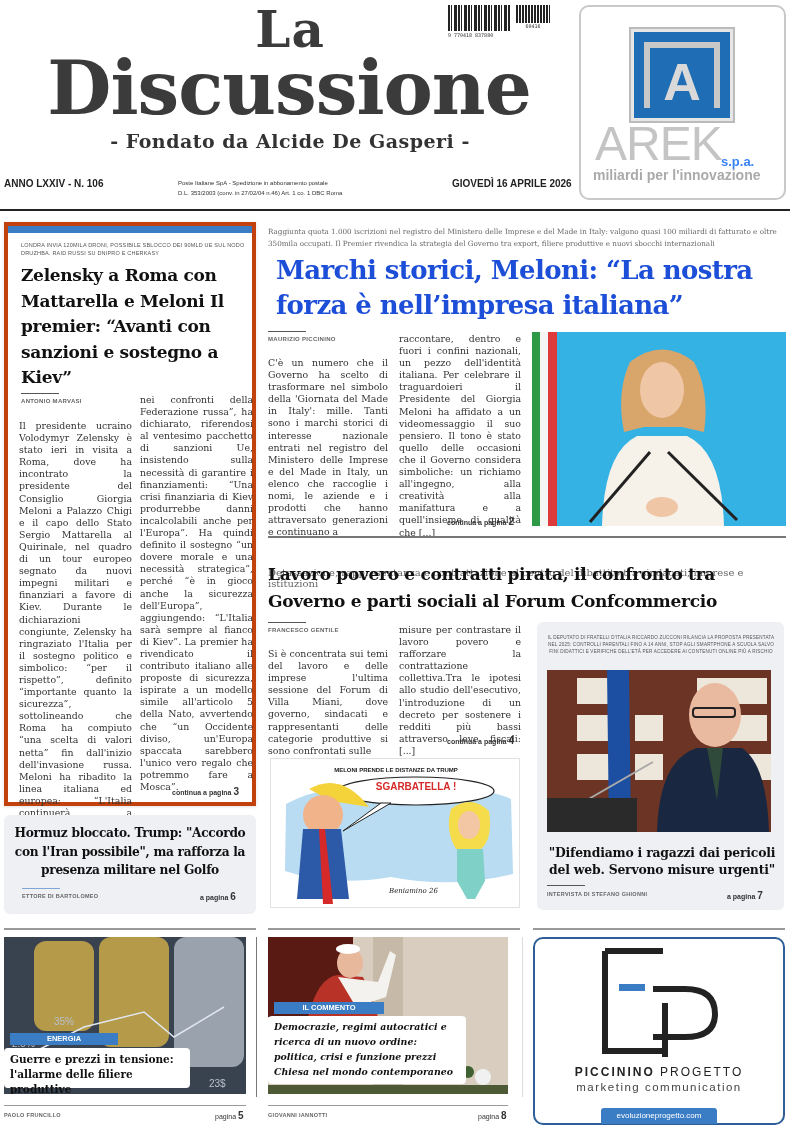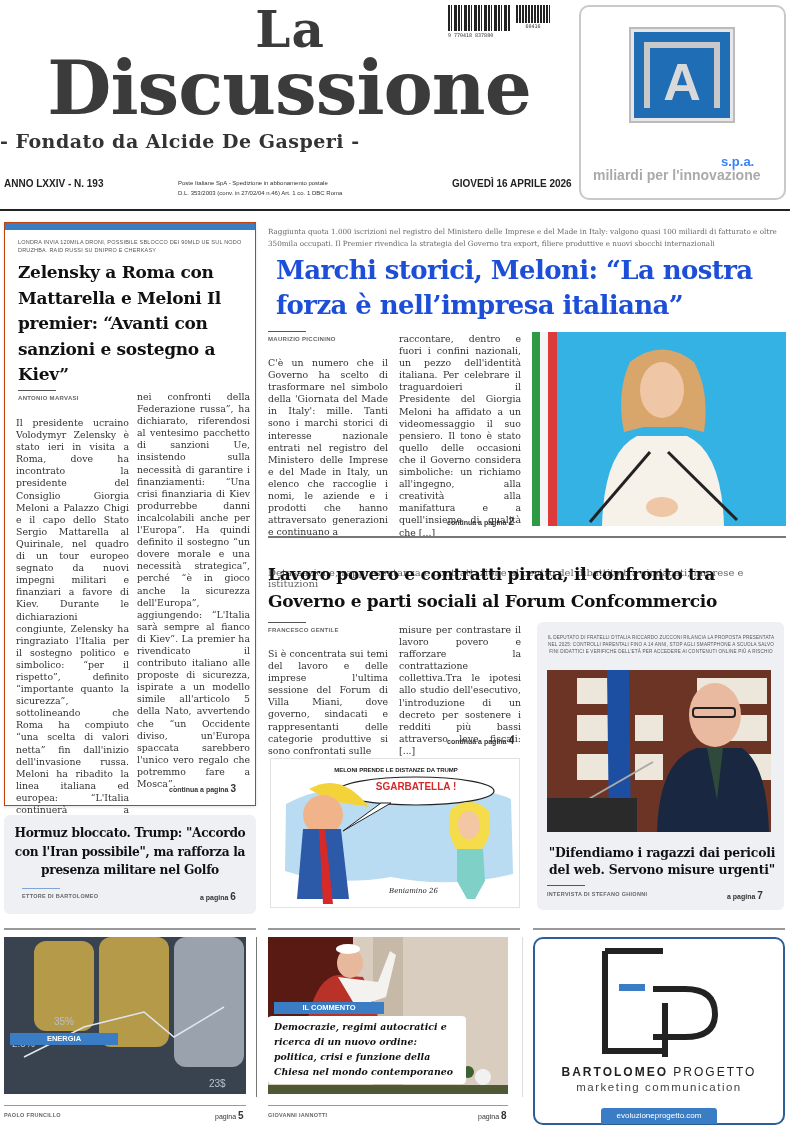--- a/index.html
+++ b/index.html
@@ -3,42 +3,42 @@
 <meta charset="utf-8">
 <style>
   * { box-sizing: border-box; margin: 0; padding: 0; }
   html, body { width: 790px; height: 1132px; background: #ffffff; overflow: hidden; }
   body { position: relative; font-family: "DejaVu Serif", serif; color: #1a1a1a; }
   .abs { position: absolute; }
 
   
   .mast-la { left: 0; width: 580px; top: 2px; text-align: center; font-family: "DejaVu Serif", serif; font-weight: bold; font-size: 50px; color: #3b3b3b; letter-spacing: 1px; line-height: 56px; }
   .mast-title { left: 4px; width: 570px; top: 46px; text-align: center; font-family: "DejaVu Serif", serif; font-weight: bold; font-size: 74px; color: #3b3b3b; letter-spacing: -1px; line-height: 84px; }
-  .mast-sub { left: 0; width: 580px; top: 130px; font-family: "DejaVu Serif", serif; font-weight: bold; font-size: 19px; color: #333; letter-spacing: 0.5px; }
+  .mast-sub { left: 0; width: 580px; top: 130px; text-align: center; font-family: "DejaVu Serif", serif; font-weight: bold; font-size: 19px; color: #333; letter-spacing: 0.5px; }
   .barcode { left: 448px; top: 5px; width: 62px; height: 36px; }
   .barcode .bars { height: 26px; background: repeating-linear-gradient(90deg, #222 0 2px, #fff 2px 3px, #222 3px 4px, #fff 4px 6px, #222 6px 9px, #fff 9px 10px); }
   .barcode .num { font-family: "DejaVu Sans Mono", monospace; font-size: 5px; color: #333; margin-top: 1px; }
   .barcode2 { left: 516px; top: 5px; width: 34px; height: 26px; }
   .barcode2 .bars { height: 18px; background: repeating-linear-gradient(90deg, #222 0 2px, #fff 2px 3px, #222 3px 5px, #fff 5px 6px); }
   .barcode2 .num { font-family: "DejaVu Sans Mono", monospace; font-size: 5px; text-align: center; color: #333; }
 
   .arek { left: 579px; top: 5px; width: 207px; height: 195px; border: 2px solid #c9c9c9; border-radius: 10px; background: #fff; }
   .arek-logo { position: absolute; left: 50px; top: 22px; width: 102px; height: 92px; background: #1f6db5; border: 3px solid #e6e6e6; outline: 2px solid #bbb; }
   .arek-logo .inner { position: absolute; left: 10px; top: 10px; right: 10px; bottom: 10px; border: 6px solid #c8c8c8; border-bottom: none; }
   .arek-logo .letter { position: absolute; left: 0; right: 0; top: 20px; text-align: center; font-family: "Liberation Sans", sans-serif; font-size: 52px; color: #d9d9d9; font-weight: bold; }
   .arek-name { position: absolute; left: 14px; top: 112px; font-family: "Liberation Sans", sans-serif; font-size: 48px; color: #c4c4c4; letter-spacing: -1px; line-height: 50px; }
   .arek-spa { position: absolute; left: 140px; top: 147px; font-family: "Liberation Sans", sans-serif; font-size: 13px; color: #3b82f6; font-weight: bold; }
   .arek-tag { position: absolute; left: 12px; top: 160px; font-family: "Liberation Sans", sans-serif; font-size: 14px; color: #aaaaaa; font-weight: bold; }
   .anno { left: 4px; top: 178px; font-family: "Liberation Sans", sans-serif; font-weight: bold; font-size: 10px; color: #222; }
   .poste { left: 178px; top: 178px; width: 200px; font-family: "Liberation Sans", sans-serif; font-size: 6px; line-height: 10px; color: #333; }
   .date { left: 452px; top: 178px; font-family: "Liberation Sans", sans-serif; font-weight: bold; font-size: 10px; color: #222; }
   .rule-top { left: 0; top: 209px; width: 790px; height: 2px; background: #222; }
 
   
-  .lcard { left: 4px; top: 222px; width: 252px; height: 584px; border: 1px solid #c2410c; background: #fff; box-shadow: 0 1px 3px rgba(0,0,0,0.12); }
+  .lcard { left: 4px; top: 222px; width: 252px; height: 584px; border: 4px solid #c2410c; background: #fff; box-shadow: 0 1px 3px rgba(0,0,0,0.12); }
   .lcard .bluebar { height: 7px; background: #3b7dc4; }
   .kicker-small { font-family: "Liberation Sans", sans-serif; font-size: 5.5px; line-height: 8px; color: #555; text-transform: uppercase; letter-spacing: 0.2px; }
   .lcard .kicker-small { position: absolute; left: 13px; top: 15px; width: 232px; }
   .lcard h1 { position: absolute; left: 13px; top: 37px; width: 236px; font-family: "DejaVu Serif", serif; font-weight: bold; font-size: 17px; line-height: 25.5px; color: #111; letter-spacing: -0.3px; }
   .sigline { width: 38px; height: 1px; background: #555; }
   .byline { font-family: "Liberation Sans", sans-serif; font-weight: bold; font-size: 6px; color: #666; text-transform: uppercase; letter-spacing: 0.3px; }
   .body-col { font-family: "DejaVu Serif", serif; font-size: 9.4px; line-height: 12.1px; color: #333; text-align: justify; hyphens: auto; }
   .cont { font-family: "Liberation Sans", sans-serif; font-size: 7px; font-weight: bold; color: #333; }
   .cont b { font-size: 10px; }
 
@@ -89,25 +89,26 @@
 <div class="abs barcode2">
   <div class="bars"></div>
   <div class="num">60416</div>
 </div>
 
 <div class="abs arek">
   <div class="arek-logo">
     <div class="inner"></div>
     <div class="letter">A</div>
   </div>
+  <div class="arek-name">AREK</div>
   <div class="arek-spa">s.p.a.</div>
   <div class="arek-tag">miliardi per l'innovazione</div>
 </div>
 
-<div class="abs anno">ANNO LXXIV - N. 193</div>
+<div class="abs anno">ANNO LXXIV - N. 106</div>
 <div class="abs poste">
   <div>Poste Italiane SpA - Spedizione in abbonamento postale</div>
   <div>D.L. 353/2003 (conv. in 27/02/04 n.46) Art. 1 co. 1 DBC Roma</div>
 </div>
 <div class="abs date">GIOVEDÌ 16 APRILE 2026</div>
 <div class="abs rule-top"></div>
 
 <div class="abs lcard">
   <div class="bluebar"></div>
   <div class="kicker-small">Londra invia 120mila droni, possibile sblocco dei 90mld Ue sul nodo Druzhba. Raid russi su Dnipro e Cherkasy</div>
@@ -231,20 +232,21 @@
         <rect x="30" y="4" width="60" height="90" rx="12"></rect>
         <rect x="95" y="0" width="70" height="110" rx="12"></rect>
       </g>
     <rect x="170" y="0" width="70" height="130" rx="12" fill="#9aa2ae"></rect>
     <polyline points="20,120 80,90 140,75 170,100 220,70" fill="none" stroke="#dfe6ee" stroke-width="1.5"></polyline>
     <text x="50" y="88" font-size="10" fill="#b8c0ca" font-family="Liberation Sans, sans-serif">35%</text>
     <text x="8" y="110" font-size="10" fill="#b8c0ca" font-family="Liberation Sans, sans-serif">2.5%</text>
     <text x="205" y="150" font-size="10" fill="#b8c0ca" font-family="Liberation Sans, sans-serif">23$</text>
   </svg>
   <div class="tag" style="left:6px; top:96px; width:108px; height:12px; line-height:12px;">ENERGIA</div>
+  <div class="bbox" style="left:0; top:111px; width:186px; height:40px; padding:4px 6px; font-size:10.5px; line-height:15px;">Guerre e prezzi in tensione: l'allarme delle filiere produttive</div>
 </div>
 <div class="abs" style="left:4px; top:1105px; width:242px; height:1px; background:#999;"></div>
 <div class="abs byline" style="left:4px; top:1112px; font-size:5.5px;">PAOLO FRUNCILLO</div>
 <div class="abs cont" style="left:215px; top:1110px; font-weight:normal;">
   <span>pagina</span>
   <b>5</b>
 </div>
 <div class="abs" style="left:256px; top:937px; width:1px; height:160px; background:#777;"></div>
 
 <div class="abs bphoto" style="left:268px; top:937px; width:240px; height:157px; background:#d9cfc2;">
@@ -254,36 +256,36 @@
     <rect x="105" y="0" width="30" height="157" fill="#c7b9a8"></rect>
     <path d="M40 80 Q50 40 70 38 L95 40 Q105 60 110 80 Z" fill="#b83228"></path>
     <path d="M70 40 L110 45 L122 14 L128 18 L118 60 L88 70 Z" fill="#f4f2ee"></path>
     <ellipse cx="82" cy="26" rx="13" ry="15" fill="#e7b89c"></ellipse>
     <ellipse cx="80" cy="12" rx="12" ry="5" fill="#fff"></ellipse>
     <rect x="0" y="148" width="240" height="9" fill="#4e5a35"></rect>
     <circle cx="215" cy="140" r="8" fill="#f1f1f1"></circle>
     <circle cx="200" cy="135" r="6" fill="#3f6030"></circle>
   </svg>
   <div class="tag" style="left:6px; top:65px; width:110px; height:12px; line-height:12px;">IL COMMENTO</div>
-  <div class="bbox" style="left:0; top:79px; width:198px; height:68px; padding:3px 6px; font-size:9.4px; line-height:15px; font-style:italic;">Democrazie, regimi autocratici e ricerca di un nuovo ordine: politica, crisi e funzione della Chiesa nel mondo contemporaneo</div>
+  <div class="bbox" style="left:0; top:79px; width:198px; height:68px; padding:3px 6px; font-size:9.4px; line-height:15px; font-style:italic;">Democrazie, regimi autocratici e ricerca di un nuovo ordine: politica, crisi e funzione prezzi Chiesa nel mondo contemporaneo</div>
 </div>
 <div class="abs" style="left:268px; top:1105px; width:240px; height:1px; background:#999;"></div>
 <div class="abs byline" style="left:268px; top:1112px; font-size:5.5px;">GIOVANNI IANNOTTI</div>
 <div class="abs cont" style="left:478px; top:1110px; font-weight:normal;">
   <span>pagina</span>
   <b>8</b>
 </div>
 <div class="abs" style="left:522px; top:937px; width:1px; height:160px; background:#ddd;"></div>
 
 <div class="abs epcard">
   <svg width="252" height="120" style="position:absolute;left:0;top:0;">
     <path d="M70 12 L128 12 M70 12 L70 112 L128 112" fill="none" stroke="#222" stroke-width="6"></path>
     <rect x="84" y="45" width="26" height="7" fill="#3b7dc4"></rect>
     <path d="M118 50 L150 50 Q180 50 180 75 Q180 98 150 98 L118 98" fill="none" stroke="#222" stroke-width="6"></path>
     <line x1="130" y1="64" x2="130" y2="118" stroke="#222" stroke-width="6"></line>
   </svg>
   <div class="abs" style="left:0; top:126px; width:248px; text-align:center; font-family:'Liberation Sans',sans-serif; font-size:12px; letter-spacing:2px; color:#222;">
-    <b>BARTOLOMEO</b>
+    <b>PICCININO</b>
     <span>PROGETTO</span>
   </div>
   <div class="abs" style="left:0; top:142px; width:248px; text-align:center; font-family:'Liberation Sans',sans-serif; font-size:11.5px; letter-spacing:1.5px; color:#444;">marketing communication</div>
   <div class="abs" style="left:66px; top:169px; width:116px; height:16px; background:#3b7dc4; border-radius:3px 3px 0 0; text-align:center; line-height:16px; font-family:'Liberation Sans',sans-serif; font-size:8px; color:#fff;">evoluzioneprogetto.com</div>
 </div>
 
 </body></html>

